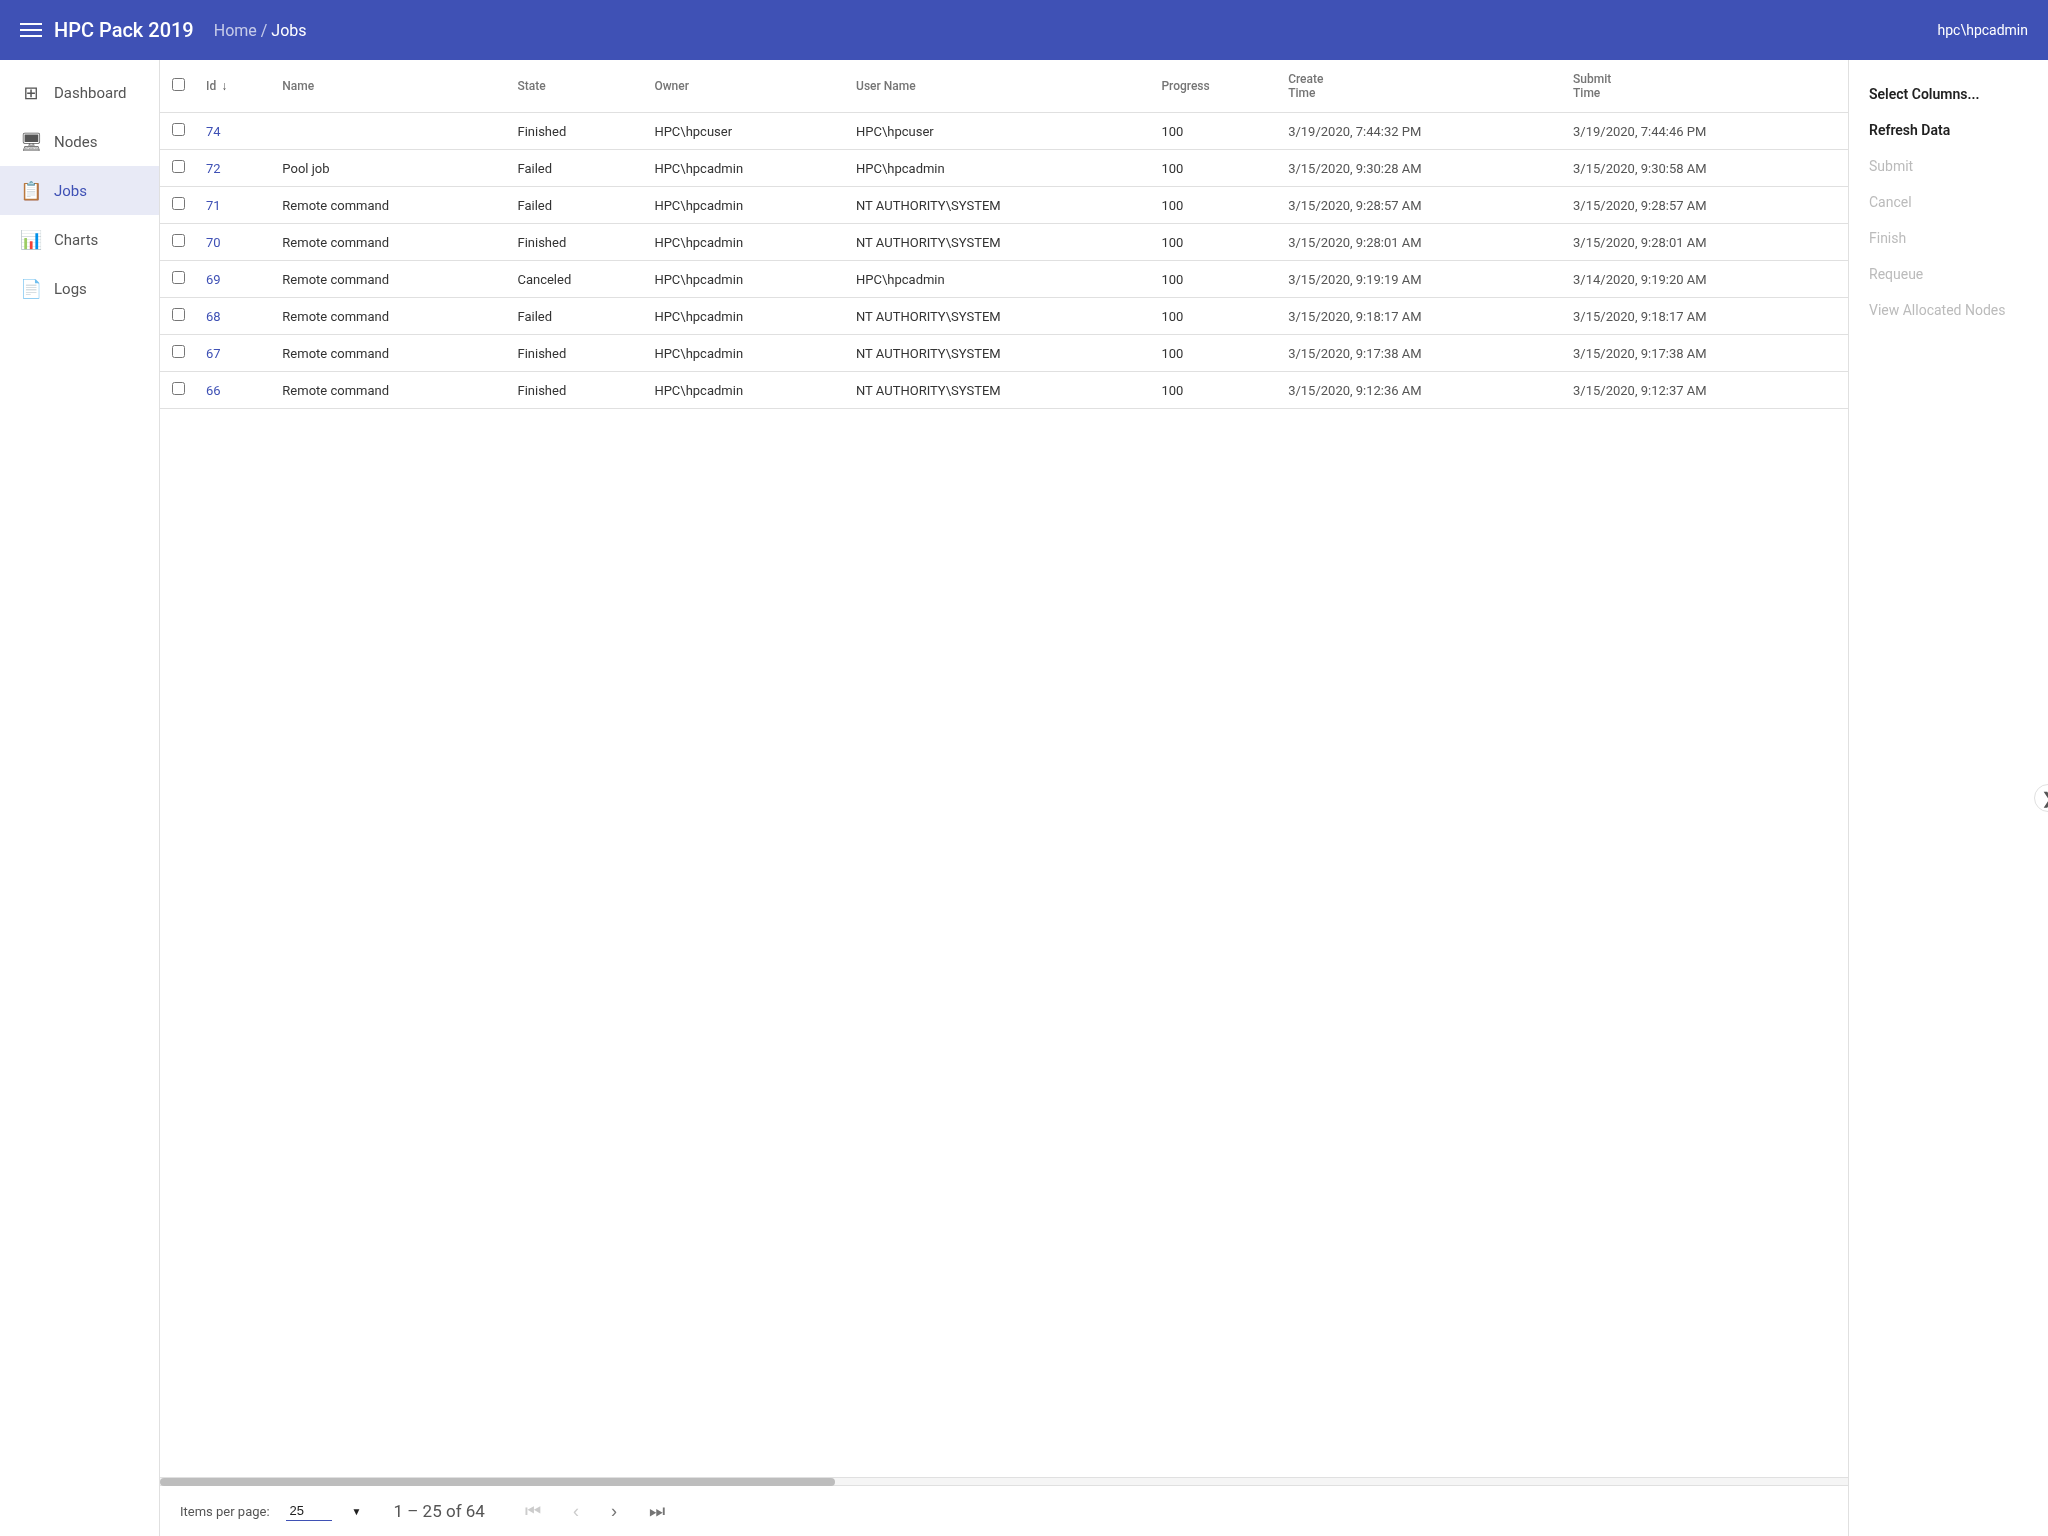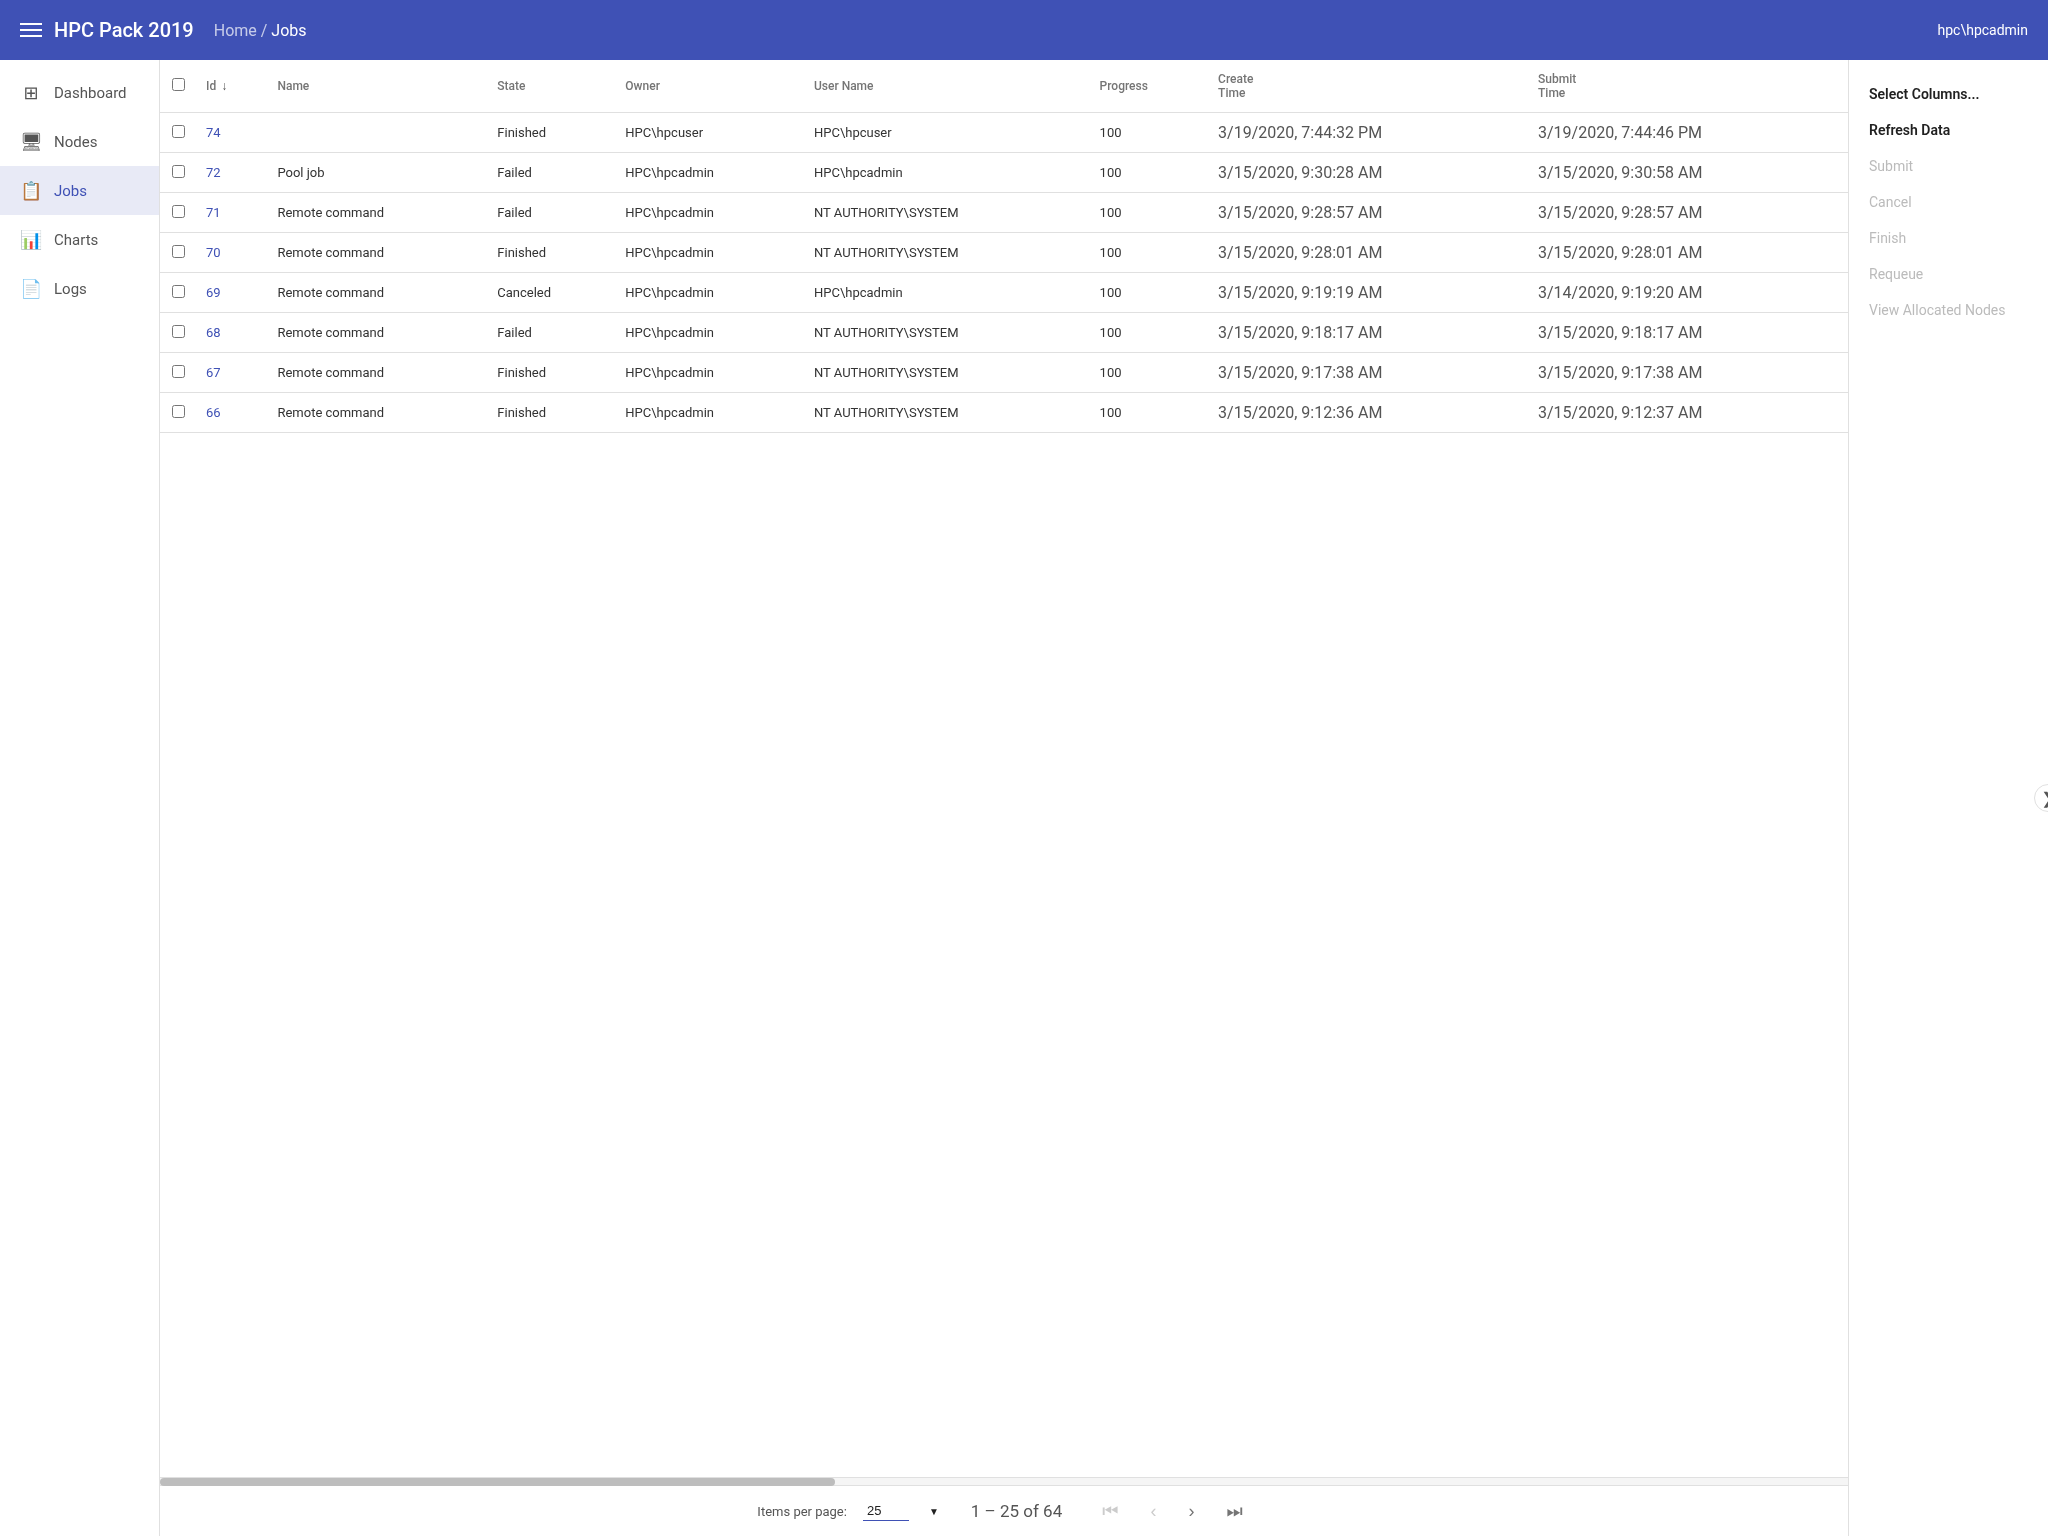--- a/index.html
+++ b/index.html
@@ -64,21 +64,21 @@
       top: 0;
       background: white;
       margin-top: 9px;
     }
     thead th.sortable { cursor: pointer; }
     tbody tr { border-bottom: 1px solid #e0e0e0; }
     tbody td { padding: 10px 10px; font-size: 13px; color: #333; vertical-align: middle; }
     .job-id-link { color: #3f51b5; text-decoration: none; }
     .checkbox-cell { width: 36px; text-align: center; }
     .checkbox-cell input[type="checkbox"] { cursor: pointer; }
-    .time-cell { font-size: 16px; color: #555; white-space: nowrap; }
+    .time-cell { font-size: 13px; color: #555; white-space: nowrap; }
 
     
     .right-panel {
       width: 200px;
       border-left: 1px solid #e0e0e0;
       padding: 16px 0;
       flex-shrink: 0;
       background: white;
       position: relative;
     }
@@ -127,21 +127,20 @@
       width: 40%;
       height: 8px;
       background: #bdbdbd;
       border-radius: 4px;
     }
 
     
     .pagination {
       display: flex;
       align-items: center;
-      justify-content: center;
       padding: 12px 20px;
       gap: 16px;
       border-top: 1px solid #e0e0e0;
       background: white;
     }
     .pagination-label { font-size: 13px; color: #555; }
     .page-size-select {
       border: none;
       border-bottom: 1px solid #3f51b5;
       padding: 2px 20px 2px 4px;

